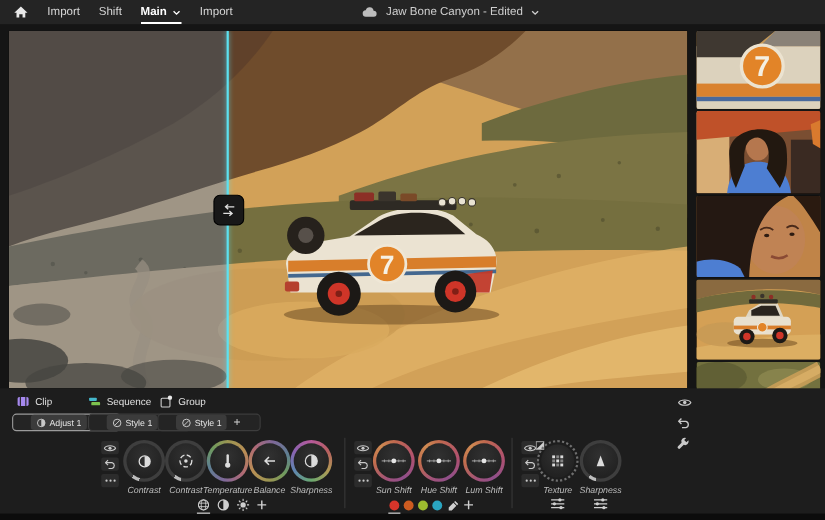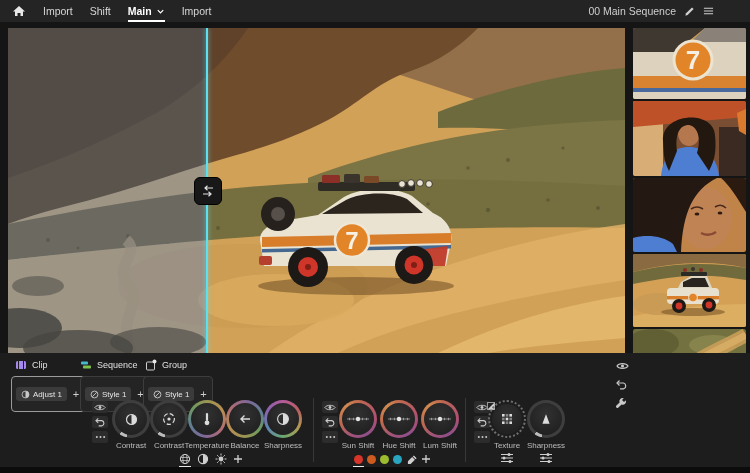--- a/index.html
+++ b/index.html
@@ -28,39 +28,39 @@
   .thumb{position:absolute;left:633px;width:113px;background:#000;border-radius:2px;overflow:hidden;}
   .thumb svg{display:block;}
   .thumb-scroll{position:absolute;left:641px;top:443px;width:70px;height:5px;border-radius:3px;background:#5a5a5a;}
   .tslider-track{position:absolute;left:681px;top:460px;width:64px;height:2px;background:#4c4c4c;border-radius:1px;}
   .tslider-knob{position:absolute;left:695px;top:456px;width:8px;height:8px;border-radius:50%;background:#1e1e1e;border:1.5px solid #9d9d9d;box-sizing:border-box;}
 
   
   .panel{position:absolute;left:0;top:353px;width:750px;height:114px;background:#1d1d1d;}
   .bottom-edge{position:absolute;left:0;top:467px;width:750px;height:6px;background:#0c0c0c;}
   .tab{position:absolute;top:6px;display:flex;align-items:center;gap:5px;font-size:9px;color:#e0e0e0;}
-  .pgroup{position:absolute;top:23px;height:36px;border:1px solid #3d3d3d;border-radius:4px;background:#242424;display:flex;align-items:center;gap:4px;padding:0 4px;box-sizing:border-box;}
+  .pgroup{position:absolute;top:23px;height:16px;border:1px solid #3d3d3d;border-radius:4px;background:#242424;display:flex;align-items:center;gap:4px;padding:0 16px;box-sizing:border-box;}
   .pgroup.sel{border-color:#9b9b9b;}
   .pchip{height:14px;background:#3b3b3b;border-radius:3px;display:flex;align-items:center;gap:3px;padding:0 5px;font-size:8px;color:#e5e5e5;white-space:nowrap;}
   .pplus{color:#cfcfcf;font-size:11px;width:10px;text-align:center;line-height:10px;}
 
   .vdiv{position:absolute;top:45px;width:1px;height:64px;background:#383838;}
   .istack-btn{position:absolute;width:16px;height:12px;background:#2c2c2c;border-radius:2px;display:flex;align-items:center;justify-content:center;color:#c9c9c9;}
   .plainbtn{position:absolute;color:#c9c9c9;}
 
   .wheel{position:absolute;top:47px;width:38px;height:38px;border-radius:50%;padding:3px;box-sizing:border-box;}
   .winner{width:32px;height:32px;border-radius:50%;background:radial-gradient(circle at 50% 35%,#313131,#222 72%);display:flex;align-items:center;justify-content:center;color:#dcdcdc;}
   .ring-plain{background:conic-gradient(from 0deg,#3e3e3e 0 54%,#bcbcbc 54% 60%,#3e3e3e 60%);}
   .ring-temp{background:conic-gradient(from 0deg,#9a9552,#b98e54 60deg,#b06a74 130deg,#7e6898 190deg,#5f7f93 250deg,#6f9a5e 310deg,#9a9552);}
   .ring-bal{background:conic-gradient(from 180deg,#9a9552,#b98e54 60deg,#b06a74 130deg,#7e6898 190deg,#5f7f93 250deg,#6f9a5e 310deg,#9a9552);}
   .ring-sat{background:conic-gradient(from 0deg,#b75a9a,#b75f5f 60deg,#b09a55 120deg,#6aa86f 180deg,#5f85b0 240deg,#8a62b0 300deg,#b75a9a);}
   .ring-hsl{background:conic-gradient(from 0deg,#c06a4e,#b0516f 80deg,#8f4f8a 150deg,#a0527a 200deg,#c06b4e 260deg,#cf8a52 320deg,#c06a4e);}
   .ring-texture{background:none;border:2px dotted #6f6f6f;padding:2px;}
   .ring-texture .winner{width:30px;height:30px;}
-  .wlabel{position:absolute;top:88px;width:60px;text-align:center;font-size:8px;color:#bdbdbd;white-space:nowrap;}
+  .wlabel{position:absolute;top:88px;width:60px;text-align:center;font-size:8px;color:#bdbdbd;white-space:nowrap;font-style:italic;}
 
   .mini{position:absolute;top:100px;color:#cfcfcf;}
   .underline{position:absolute;height:2px;background:#e8e8e8;}
   .swatch{position:absolute;top:102px;width:9px;height:9px;border-radius:50%;}
   .texbadge{position:absolute;left:487px;top:43px;}
 </style>
 </head>
 <body>
 
 <svg width="0" height="0" style="position:absolute">
@@ -283,27 +283,27 @@
       <span class="menu-item sel">
           <span>Main</span>
           <svg class="ico" width="9" height="9">
             <use href="#i-chevron"></use>
           </svg>
         </span>
       <span class="menu-item">
           <span>Import</span>
         </span>
     </div>
-    <div class="seq">
-      <span>00 Main Sequence</span>
-      <svg class="ico" width="11" height="11">
-          <use href="#i-pencil"></use>
-        </svg>
-      <svg class="ico" width="11" height="10">
-          <use href="#i-burger"></use>
+    <div class="proj">
+      <svg class="ico" width="15" height="11" style="color:#bdbdbd">
+          <use href="#i-cloud"></use>
+        </svg>
+      <span>Jaw Bone Canyon - Edited</span>
+      <svg class="ico" width="9" height="9">
+          <use href="#i-chevron"></use>
         </svg>
     </div>
   </div>
 
   <div class="viewer">
     <div class="scene-before">
       <svg viewBox="0 0 617 325">
           <use href="#sceneDef"></use>
         </svg>
     </div>

